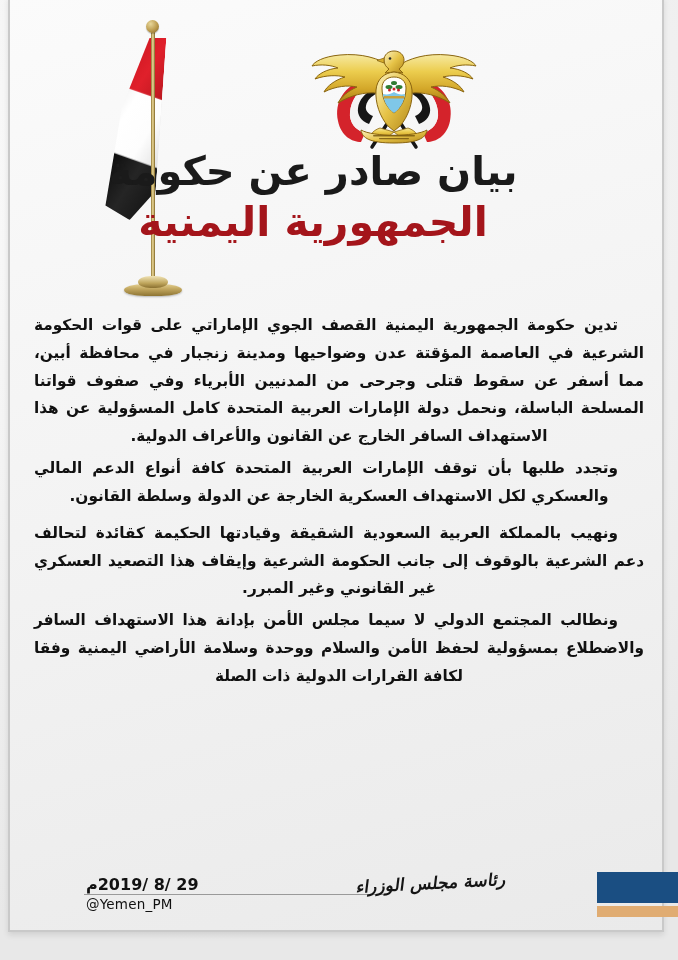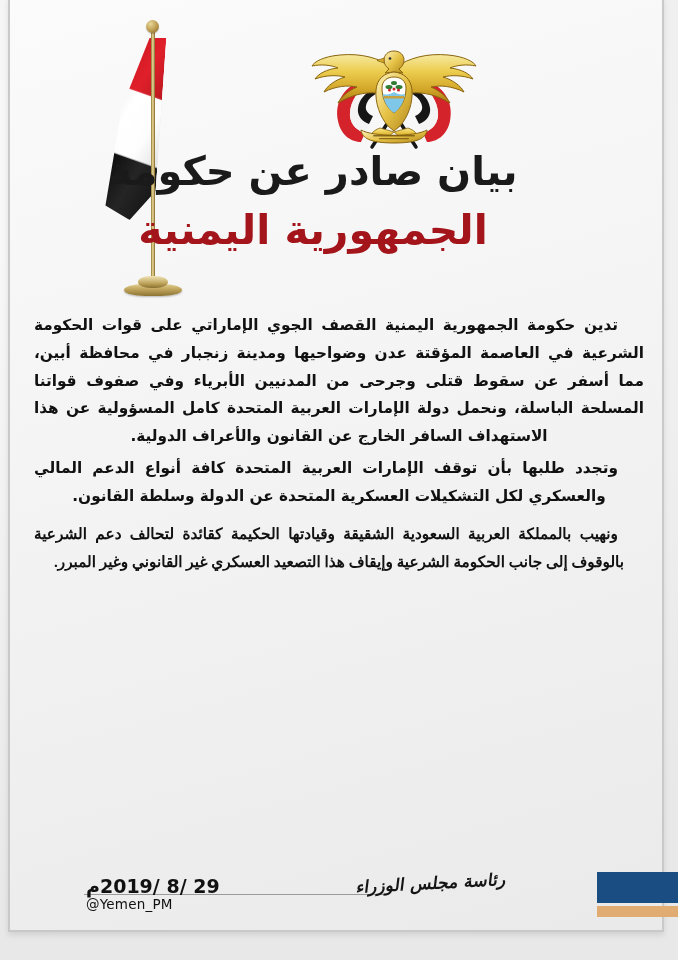--- a/index.html
+++ b/index.html
@@ -132,21 +132,21 @@
     letter-spacing: 0px;
     line-height: 1.18;
     padding-right: 14px;
   }
   .title-line2 {
     font-size: 41px;
     font-weight: 700;
     color: #a4151b;
     line-height: 1.25;
     padding-right: 14px;
-    margin-top: 10px;
+    margin-top: 2px;
   }
 
   
   .body-text {
     position: absolute;
     right: 34px;
     left: 34px;
     top: 308px;
     width: 610px;
     direction: rtl;
@@ -157,21 +157,21 @@
     font-weight: 700;
     line-height: 1.82;
     letter-spacing: 0.1px;
   }
   .body-text p {
     text-indent: 26px;
     margin: 4px 0 1px 0;
     text-align: justify;
     text-align-last: center;
   }
-  .body-text p.gap-before { margin-top: 9px; font-family: Liberation Serif, serif; }
+  .body-text p.gap-before { margin-top: 9px; }
 
   
   .footer {
     position: absolute;
     left: 0;
     top: 866px;
     width: 678px;
     height: 66px;
   }
   .footer-rule {
@@ -179,21 +179,21 @@
     left: 84px;
     top: 28px;
     width: 300px;
     height: 1px;
     background: #9a9a9a;
   }
   .footer-date {
     position: absolute;
     left: 86px;
     top: 9px;
-    font-size: 19px;
+    font-size: 16px;
     font-weight: 700;
     color: #111;
     direction: rtl;
     letter-spacing: .2px;
   }
   .footer-handle {
     position: absolute;
     left: 86px;
     top: 30px;
     font-size: 13.5px;
@@ -328,22 +328,23 @@
     </div>
 
     <div class="title-block">
       <div class="title-line1">بيان صادر عن حكومة</div>
       <div class="title-line2">الجمهورية اليمنية</div>
     </div>
   </div>
 
   <div class="body-text">
     <p>تدين حكومة الجمهورية اليمنية القصف الجوي الإماراتي على قوات الحكومة الشرعية في العاصمة المؤقتة عدن وضواحيها ومدينة زنجبار في محافظة أبين، مما أسفر عن سقوط قتلى وجرحى من المدنيين الأبرياء وفي صفوف قواتنا المسلحة الباسلة، ونحمل دولة الإمارات العربية المتحدة كامل المسؤولية عن هذا الاستهداف السافر الخارج عن القانون والأعراف الدولية.</p>
-    <p>وتجدد طلبها بأن توقف الإمارات العربية المتحدة كافة أنواع الدعم المالي والعسكري لكل التشكيلات العسكرية المتحدة عن الدولة وسلطة القانون.</p>
+    <p>وتجدد طلبها بأن توقف الإمارات العربية المتحدة كافة أنواع الدعم المالي والعسكري لكل الاستهداف العسكرية الخارجة عن الدولة وسلطة القانون.</p>
     <p class="gap-before">ونهيب بالمملكة العربية السعودية الشقيقة وقيادتها الحكيمة كقائدة لتحالف دعم الشرعية بالوقوف إلى جانب الحكومة الشرعية وإيقاف هذا التصعيد العسكري غير القانوني وغير المبرر.</p>
+    <p>ونطالب المجتمع الدولي لا سيما مجلس الأمن بإدانة هذا الاستهداف السافر والاضطلاع بمسؤولية لحفظ الأمن والسلام ووحدة وسلامة الأراضي اليمنية وفقا لكافة القرارات الدولية ذات الصلة</p>
   </div>
 
   <div class="footer">
 
     <div class="footer-rule"></div>
 
     <div class="footer-date">29 /8 /2019م</div>
 
     <div class="footer-handle">@Yemen_PM</div>
 

